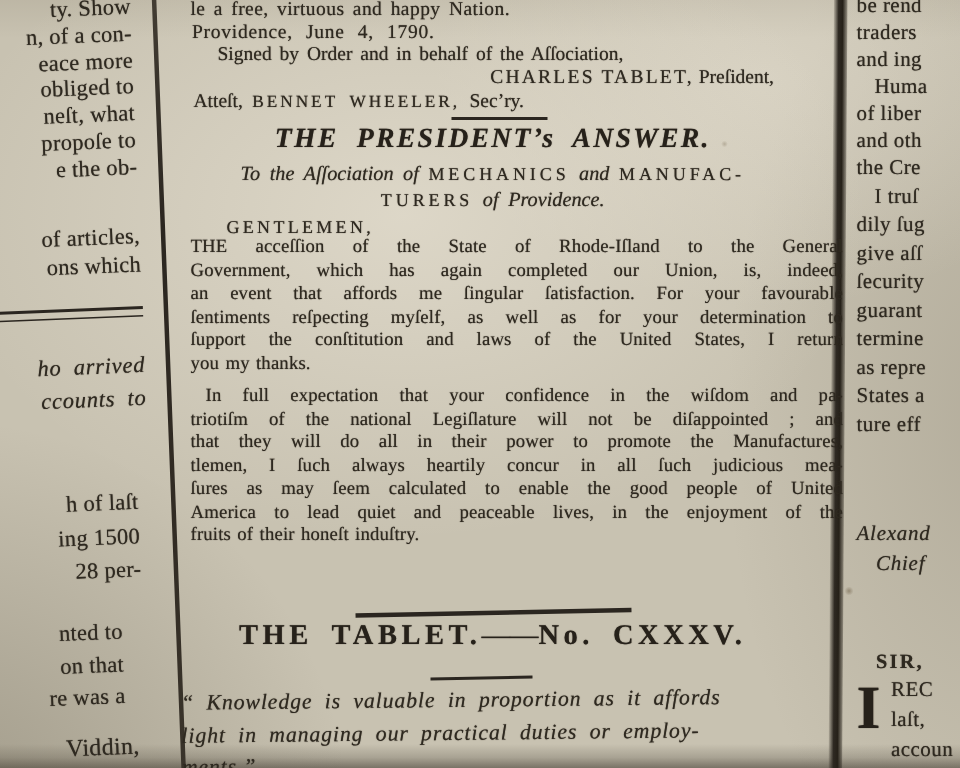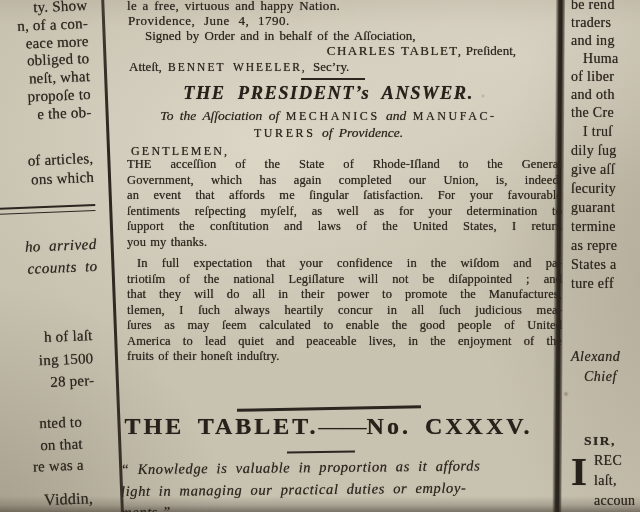--- a/index.html
+++ b/index.html
@@ -61,31 +61,31 @@
   .hr{position:absolute;background:#2b2620;height:2.3px;}
   .hr1{top:78px;left:190px;width:64px;}
   .hr2{top:407px;left:126px;width:184px;height:2.6px;transform:rotate(-1.1deg);}
   .hr3{top:451px;left:176px;width:68px;height:2px;transform:rotate(-1deg);}
   .heading{top:83px;margin:0;text-align:center;font-size:18.5px;font-weight:bold;font-style:italic;
     letter-spacing:1.5px;word-spacing:6px;color:#26211a;}
   .addr{text-align:center;font-style:italic;font-size:13.5px;word-spacing:3px;}
   .addr1{top:108px;}
   .addr2{top:125px;}
   .capsp{font-style:normal;font-size:12px;letter-spacing:2.6px;}
-  .salute{top:144px;padding-left:20px;font-size:12px;letter-spacing:2.2px;}
+  .salute{top:144px;padding-left:40px;font-size:12px;letter-spacing:2.2px;}
   .para{position:absolute;left:0;width:435px;margin-left:16px;}
   .p1{top:157px;}
   .p2{top:256px;}
   .pline{font-size:12.5px;line-height:15.5px;letter-spacing:.1px;word-spacing:1px;
     text-align:justify;text-align-last:justify;white-space:normal;overflow:hidden;height:15.5px;}
   .para .pline:last-child{text-align-last:left;}
   .p2 .pline:first-child{text-indent:10px;}
   .sig{top:385px;text-align:right;padding-right:19px;box-sizing:border-box;
     font-size:15px;font-weight:600;letter-spacing:2.5px;color:#26211a;}
-  .tablet{top:413px;text-align:center;font-size:24px;font-weight:600;color:#26211a;
+  .tablet{top:413px;text-align:center;font-size:19px;font-weight:600;color:#26211a;
     letter-spacing:3px;word-spacing:5px;}
   .tablet .tdash{letter-spacing:0;font-weight:normal;}
   .quote{position:absolute;top:457px;left:0;width:435px;padding-left:10px;box-sizing:border-box;
     font-style:italic;font-size:14.5px;transform:rotate(-.6deg);}
   .qline{line-height:21.5px;letter-spacing:.6px;word-spacing:4px;white-space:nowrap;}
   
   .col-right{position:absolute;left:571px;top:0;width:90px;height:512px;font-size:14px;}
   .col-right .rblock{position:absolute;left:0;width:100%;}
   .col-right .rline{white-space:nowrap;line-height:18px;letter-spacing:.3px;}
   .rb1{top:-4px;}

